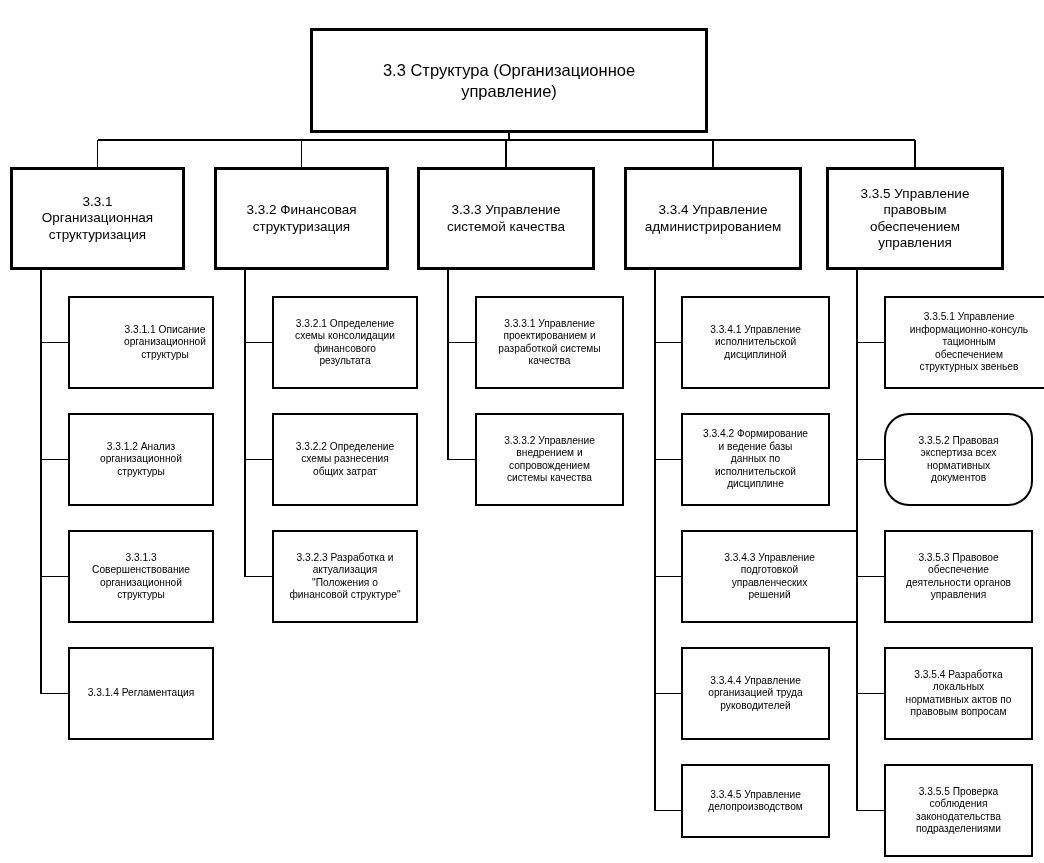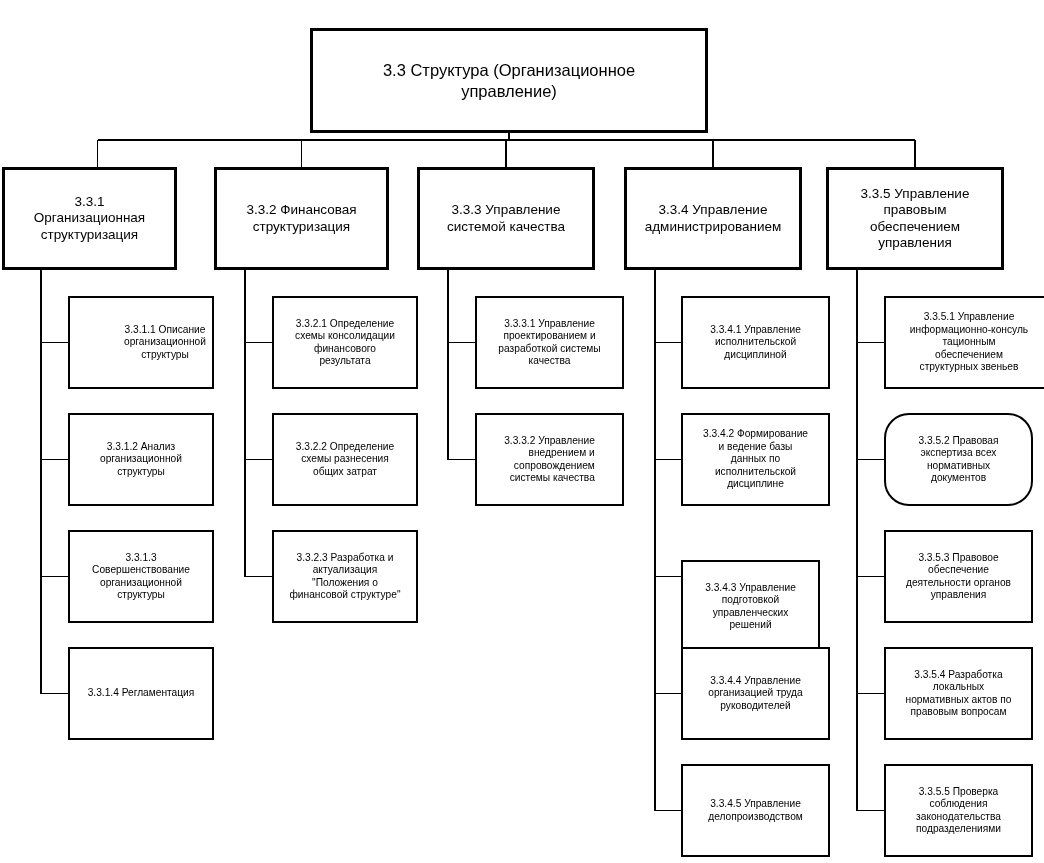--- a/index.html
+++ b/index.html
@@ -98,21 +98,21 @@
       <line x1="857" y1="270" x2="857" y2="810.5" class="conn"></line>
       <line x1="857" y1="342.5" x2="884" y2="342.5" class="conn"></line>
       <line x1="857" y1="459.5" x2="884" y2="459.5" class="conn"></line>
       <line x1="857" y1="576.5" x2="884" y2="576.5" class="conn"></line>
       <line x1="857" y1="693.5" x2="884" y2="693.5" class="conn"></line>
       <line x1="857" y1="810.5" x2="884" y2="810.5" class="conn"></line>
     </svg>
   <div id="nodes-layer">
       <div class="node level-1" style="left: 310px; top: 8px; width: 398px; height: 105px; margin-top: 20px;"><span class="node-label">3.3 Структура (Организационное
 управление)</span></div>
-      <div class="node level-2" style="left: 2px; top: 167px; width: 175px; height: 103px;"><span class="node-label">3.3.1
+      <div class="node level-2" style="left: 10px; top: 167px; width: 175px; height: 103px;"><span class="node-label">3.3.1
 Организационная
 структуризация</span></div>
       <div class="node level-3" style="left: 68px; top: 296px; width: 146px; height: 93px; padding-left: 48px;"><span class="node-label">3.3.1.1 Описание
 организационной
 структуры</span></div>
       <div class="node level-3" style="left: 68px; top: 413px; width: 146px; height: 93px;"><span class="node-label">3.3.1.2 Анализ
 организационной
 структуры</span></div>
       <div class="node level-3" style="left: 68px; top: 530px; width: 146px; height: 93px;"><span class="node-label">3.3.1.3
 Совершенствование
@@ -131,42 +131,42 @@
       <div class="node level-3" style="left: 272px; top: 530px; width: 146px; height: 93px;"><span class="node-label">3.3.2.3 Разработка и
 актуализация
 "Положения о
 финансовой структуре"</span></div>
       <div class="node level-2" style="left: 417px; top: 167px; width: 178px; height: 103px;"><span class="node-label">3.3.3 Управление
 системой качества</span></div>
       <div class="node level-3" style="left: 475px; top: 296px; width: 149px; height: 93px;"><span class="node-label">3.3.3.1 Управление
 проектированием и
 разработкой системы
 качества</span></div>
-      <div class="node level-3" style="left: 475px; top: 413px; width: 149px; height: 93px; text-align: right;"><span class="node-label">3.3.3.2 Управление
+      <div class="node level-3" style="left: 475px; top: 413px; width: 149px; height: 93px;"><span class="node-label">3.3.3.2 Управление
 внедрением и
 сопровождением
 системы качества</span></div>
       <div class="node level-2" style="left: 624px; top: 167px; width: 178px; height: 103px;"><span class="node-label">3.3.4 Управление
 администрированием</span></div>
       <div class="node level-3" style="left: 681px; top: 296px; width: 149px; height: 93px;"><span class="node-label">3.3.4.1 Управление
 исполнительской
 дисциплиной</span></div>
       <div class="node level-3" style="left: 681px; top: 413px; width: 149px; height: 93px;"><span class="node-label">3.3.4.2 Формирование
 и ведение базы
 данных по
 исполнительской
 дисциплине</span></div>
-      <div class="node level-3" style="left: 681px; top: 530px; width: 139px; height: 93px; margin-top: 30px;"><span class="node-label">3.3.4.3 Управление
+      <div class="node level-3" style="left: 681px; top: 530px; width: 177px; height: 93px;"><span class="node-label">3.3.4.3 Управление
 подготовкой
 управленческих
 решений</span></div>
       <div class="node level-3" style="left: 681px; top: 647px; width: 149px; height: 93px;"><span class="node-label">3.3.4.4 Управление
 организацией труда
 руководителей</span></div>
-      <div class="node level-3" style="left: 681px; top: 764px; width: 149px; height: 93px; align-items: center;"><span class="node-label">3.3.4.5 Управление
+      <div class="node level-3" style="left: 681px; top: 764px; width: 149px; height: 74px; align-items: center;"><span class="node-label">3.3.4.5 Управление
 делопроизводством</span></div>
       <div class="node level-2" style="left: 826px; top: 167px; width: 178px; height: 103px;"><span class="node-label">3.3.5 Управление
 правовым
 обеспечением
 управления</span></div>
       <div class="node level-3" style="left: 884px; top: 296px; width: 170px; height: 93px;"><span class="node-label">3.3.5.1 Управление
 информационно-консуль
 тационным
 обеспечением
 структурных звеньев</span></div>

